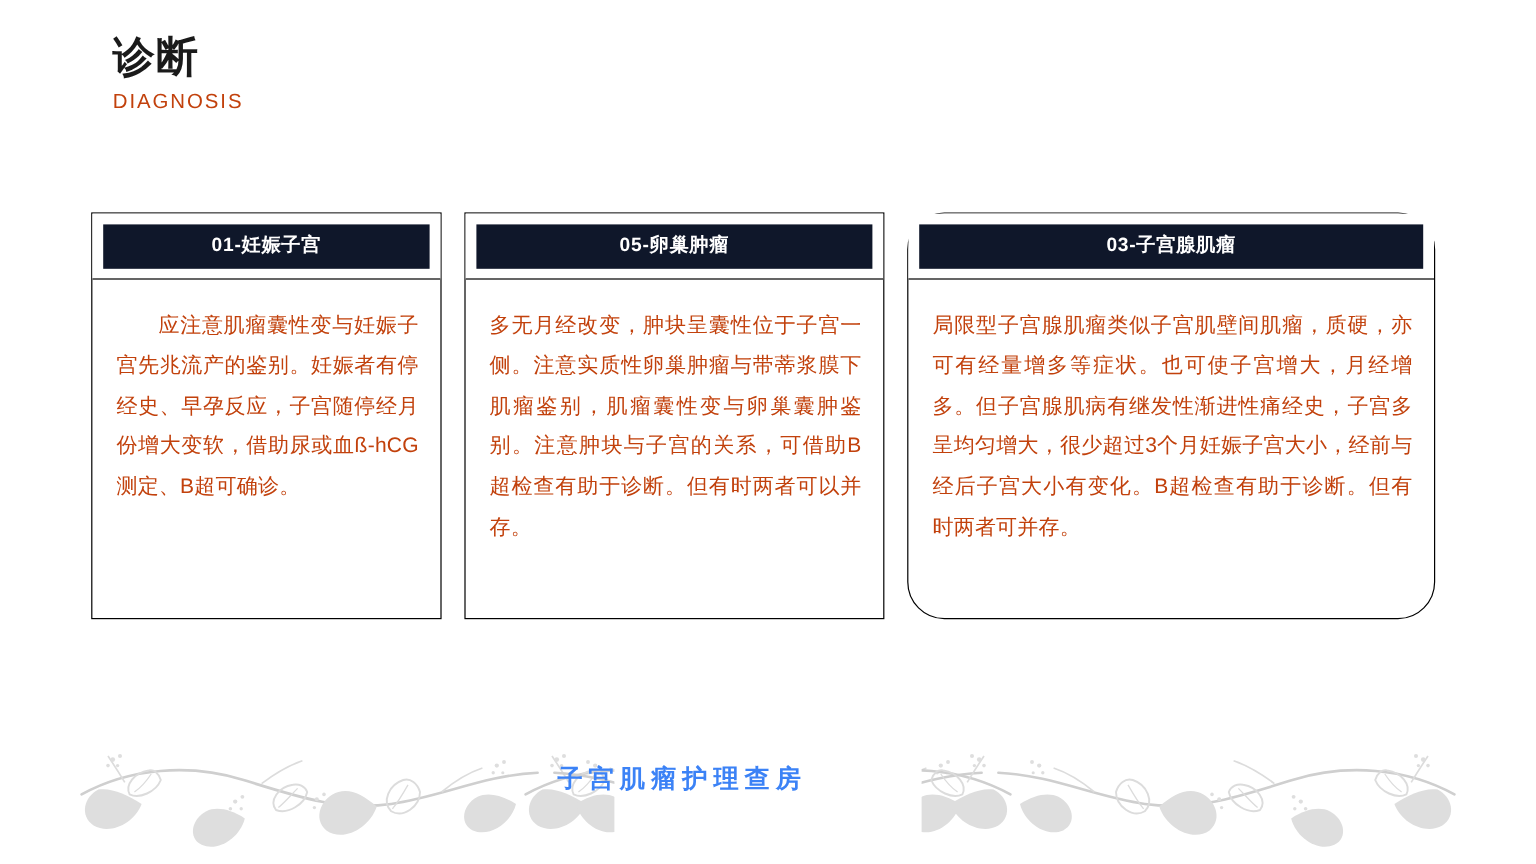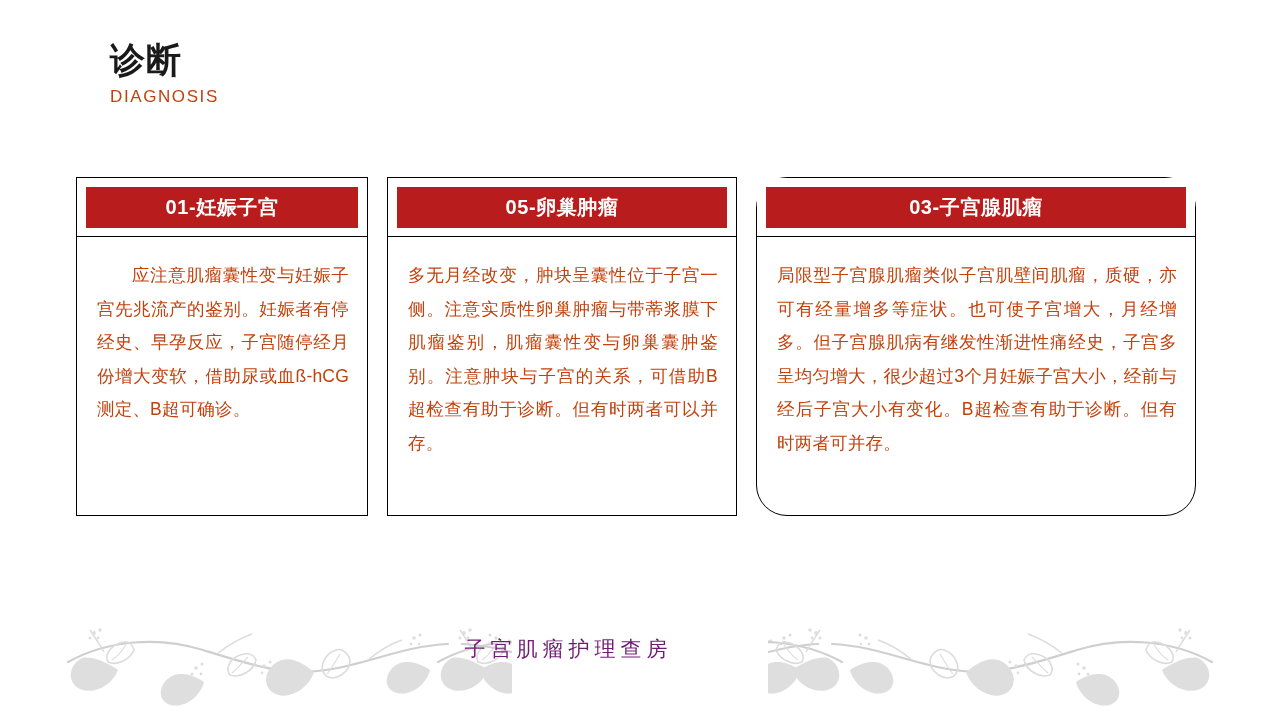--- a/index.html
+++ b/index.html
@@ -13,24 +13,23 @@
   body {
     background: #ffffff;
     font-family: "Liberation Sans", "DejaVu Sans", sans-serif;
     position: relative;
   }
 
   
   #title-block {
     position: absolute;
     left: 71px;
-    top: 38px;
+    top: 26px;
     display: flex;
     align-items: flex-start;
-    gap: 16px;
   }
 
   #title-accent-bar {
     width: 5px;
     background: #EFA7AB;
     flex: 0 0 5px;
     margin-right: 18px;
   }
 
   #title-texts {
@@ -81,23 +80,23 @@
   .card-2 { flex: 0 0 350px; }
   .card-3 { flex: 0 0 440px; border-radius: 31px; }
 
   .card-header-wrap {
     padding: 9px 9px 8px 9px;
     border-bottom: 1.6px solid #000000;
     background: #ffffff;
   }
 
   .card-header {
-    background: #b91c1c;
+    background: #0f172a;
     color: #ffffff;
-    font-size: 20px;
+    font-size: 16px;
     font-weight: bold;
     letter-spacing: 0.6px;
     text-align: center;
     padding: 9px 4px 10px 4px;
     line-height: 1.1;
   }
 
   .card-body {
     flex: 1 1 auto;
     padding: 22px 18px 14px 20px;
@@ -131,24 +130,24 @@
     height: 110px;
   }
 
   #footer-title {
     position: absolute;
     left: 0;
     top: 25px;
     width: 1132px;
     text-align: center;
     font-size: 21px;
-    color: #701a75;
+    color: #3b82f6;
     letter-spacing: 5px;
     text-indent: 5px;
-    font-weight: 400;
+    font-weight: 700;
   }
 </style>
 </head>
 <body>
 
 <div id="title-block">
   <div id="title-accent-bar"></div>
   <div id="title-texts">
     <div id="page-title">诊断</div>
     <div id="page-subtitle">DIAGNOSIS</div>

